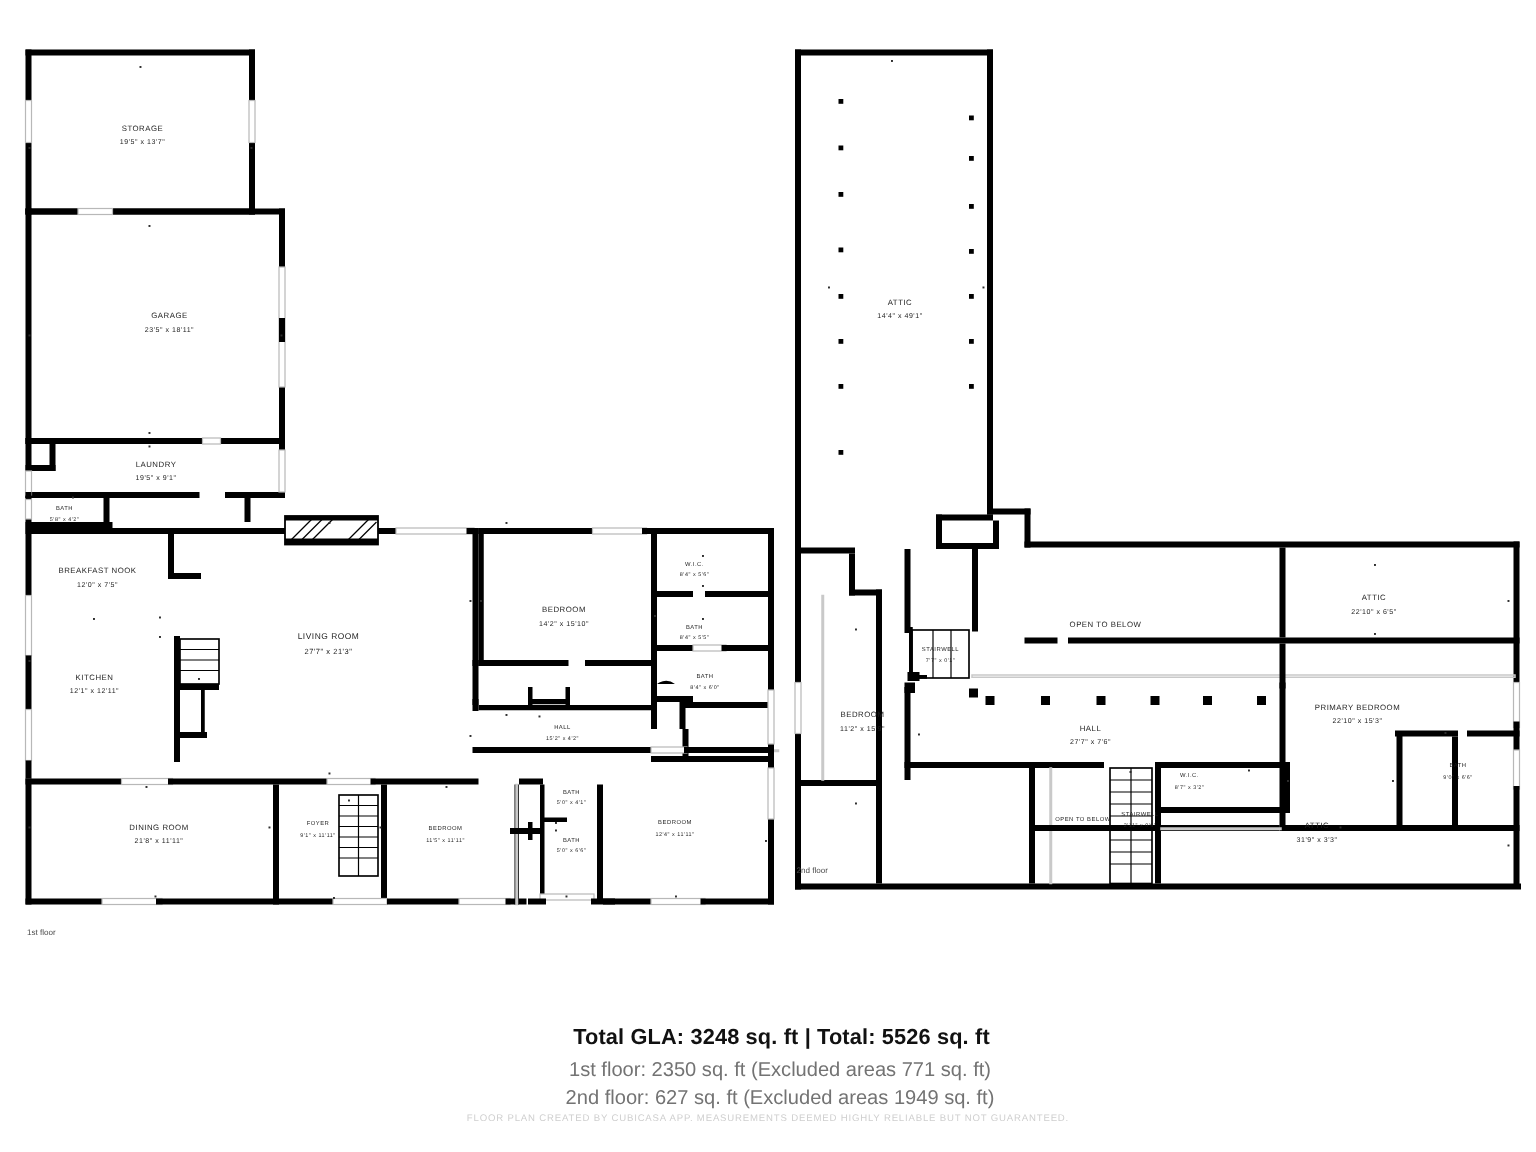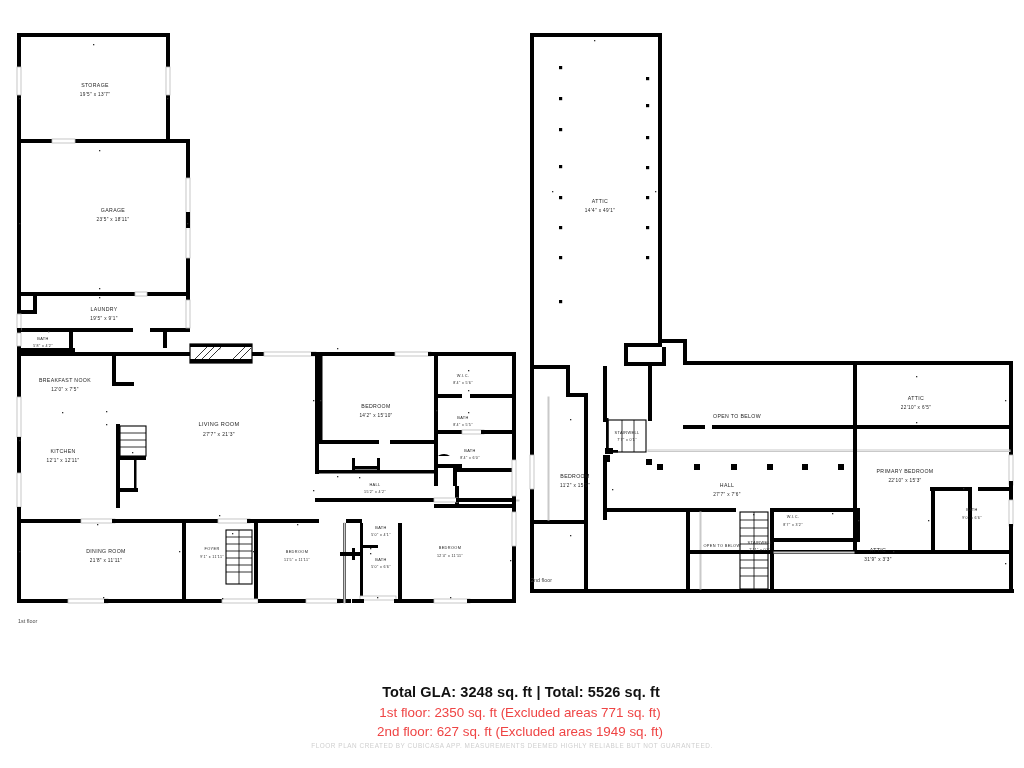--- a/index.html
+++ b/index.html
@@ -95,21 +95,21 @@
   #summary .line-total {
     font-size: 14.5px;
     font-weight: bold;
     color: #111111;
     letter-spacing: 0.1px;
     line-height: 1.45;
     padding-left: 18px;
   }
   #summary .line-floor {
     font-size: 13.4px;
-    color: #ef4444;
+    color: #737373;
     line-height: 1.42;
     margin-left: 16px;
   }
   #disclaimer {
     position: absolute;
     left: 0;
     top: 742px;
     width: 1024px;
     text-align: center;
     font-size: 6.4px;

